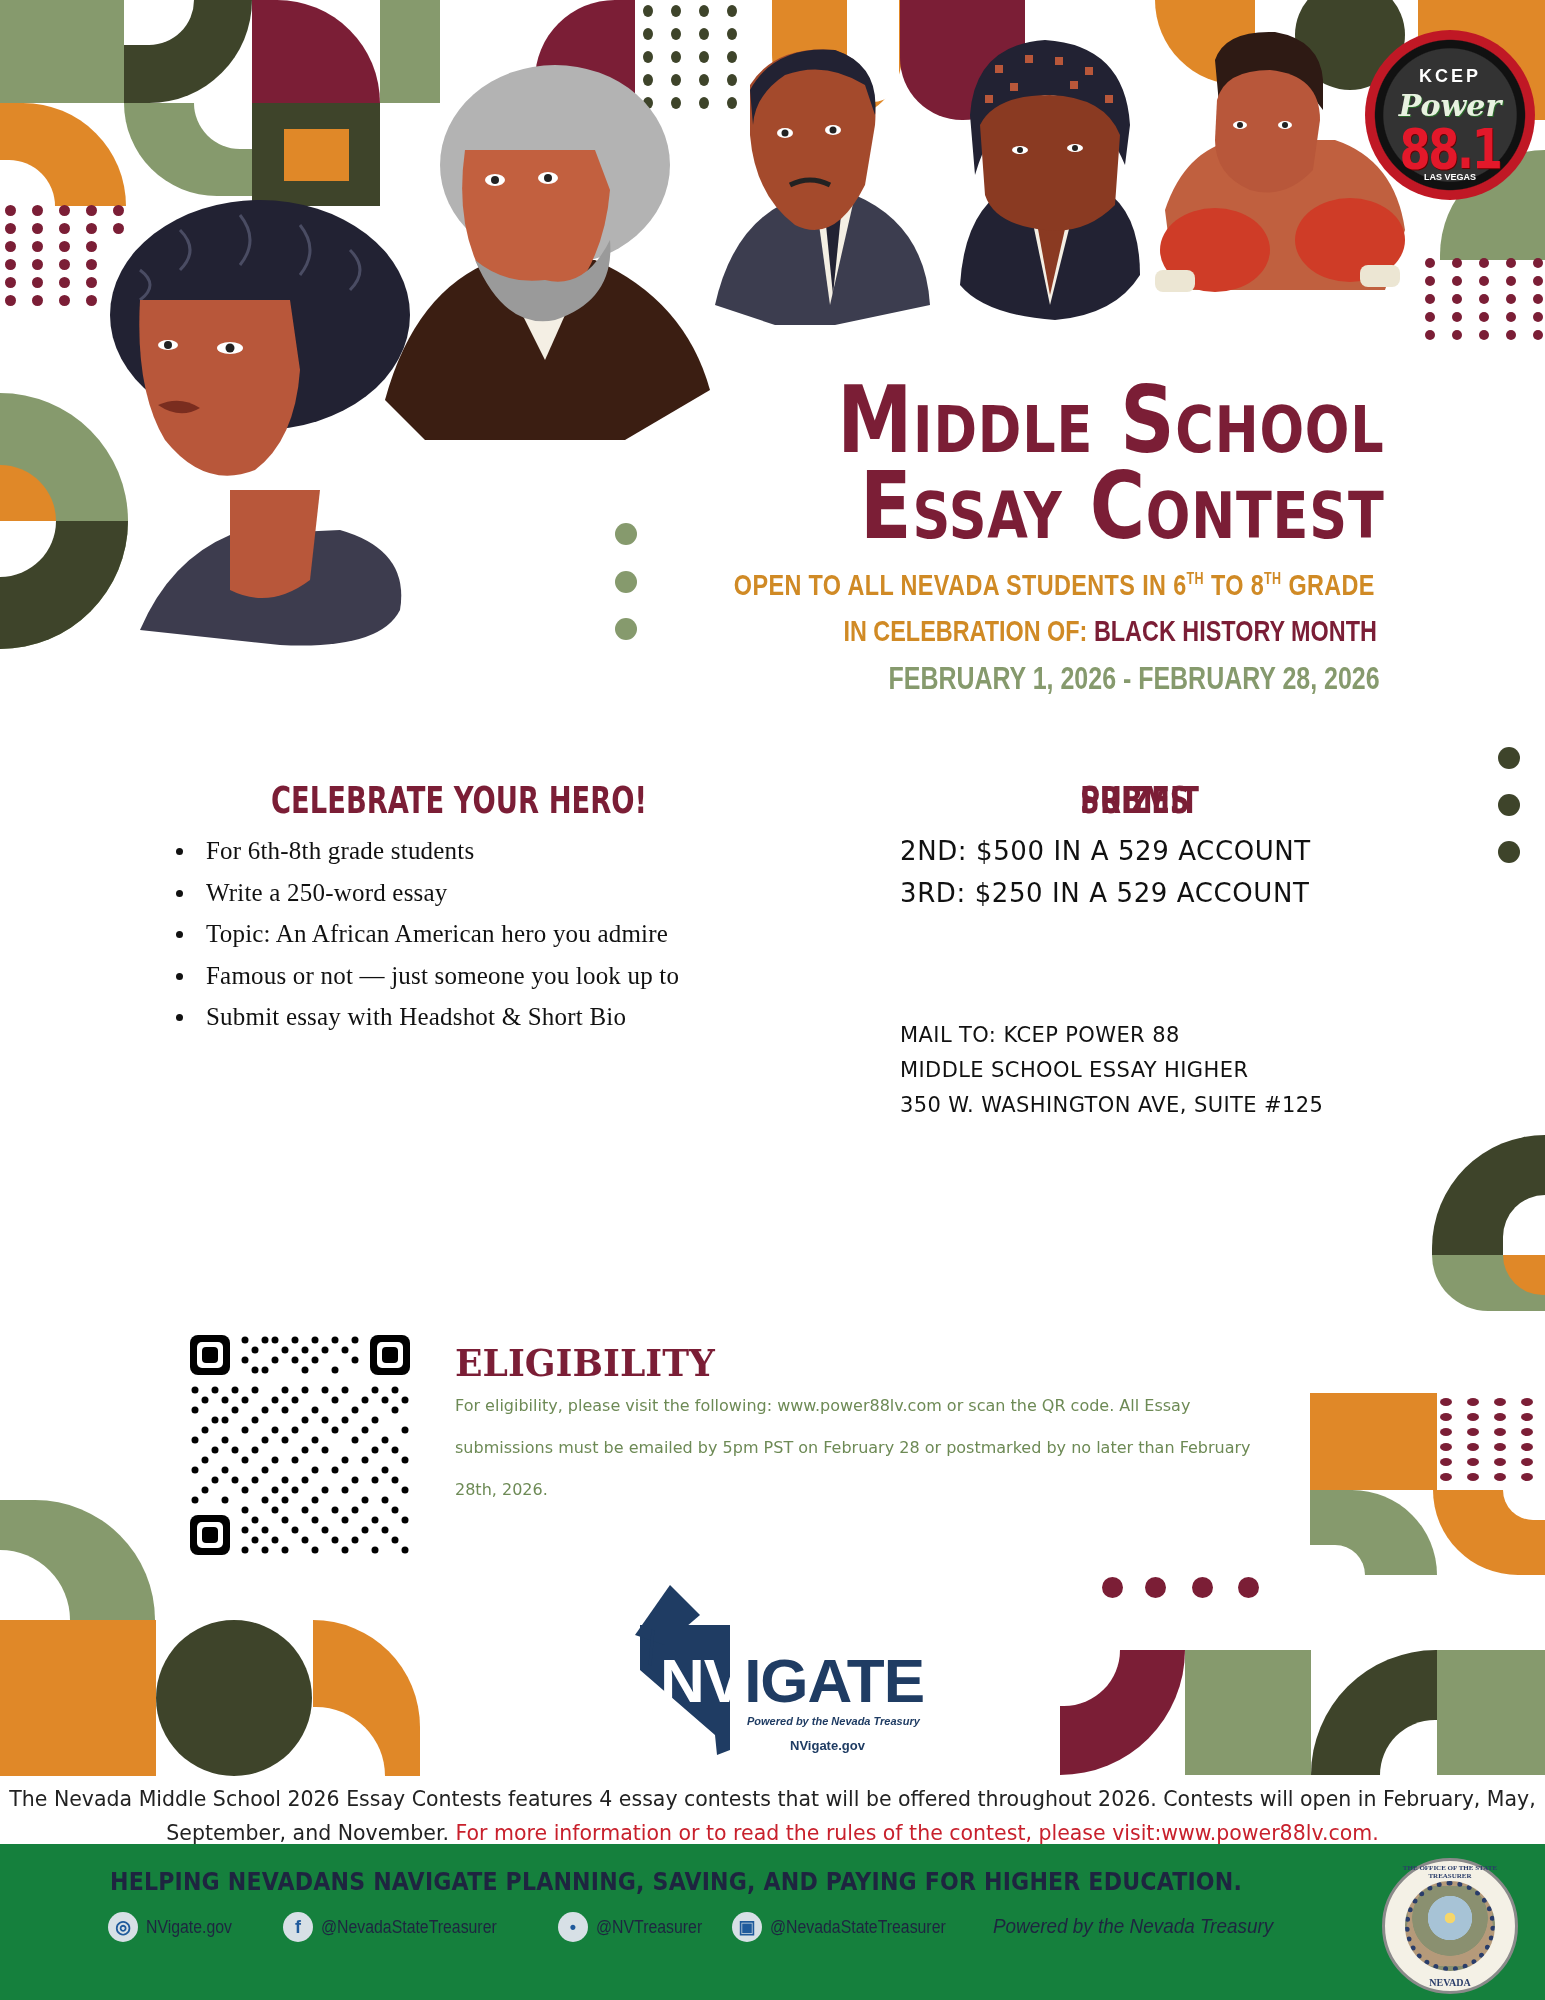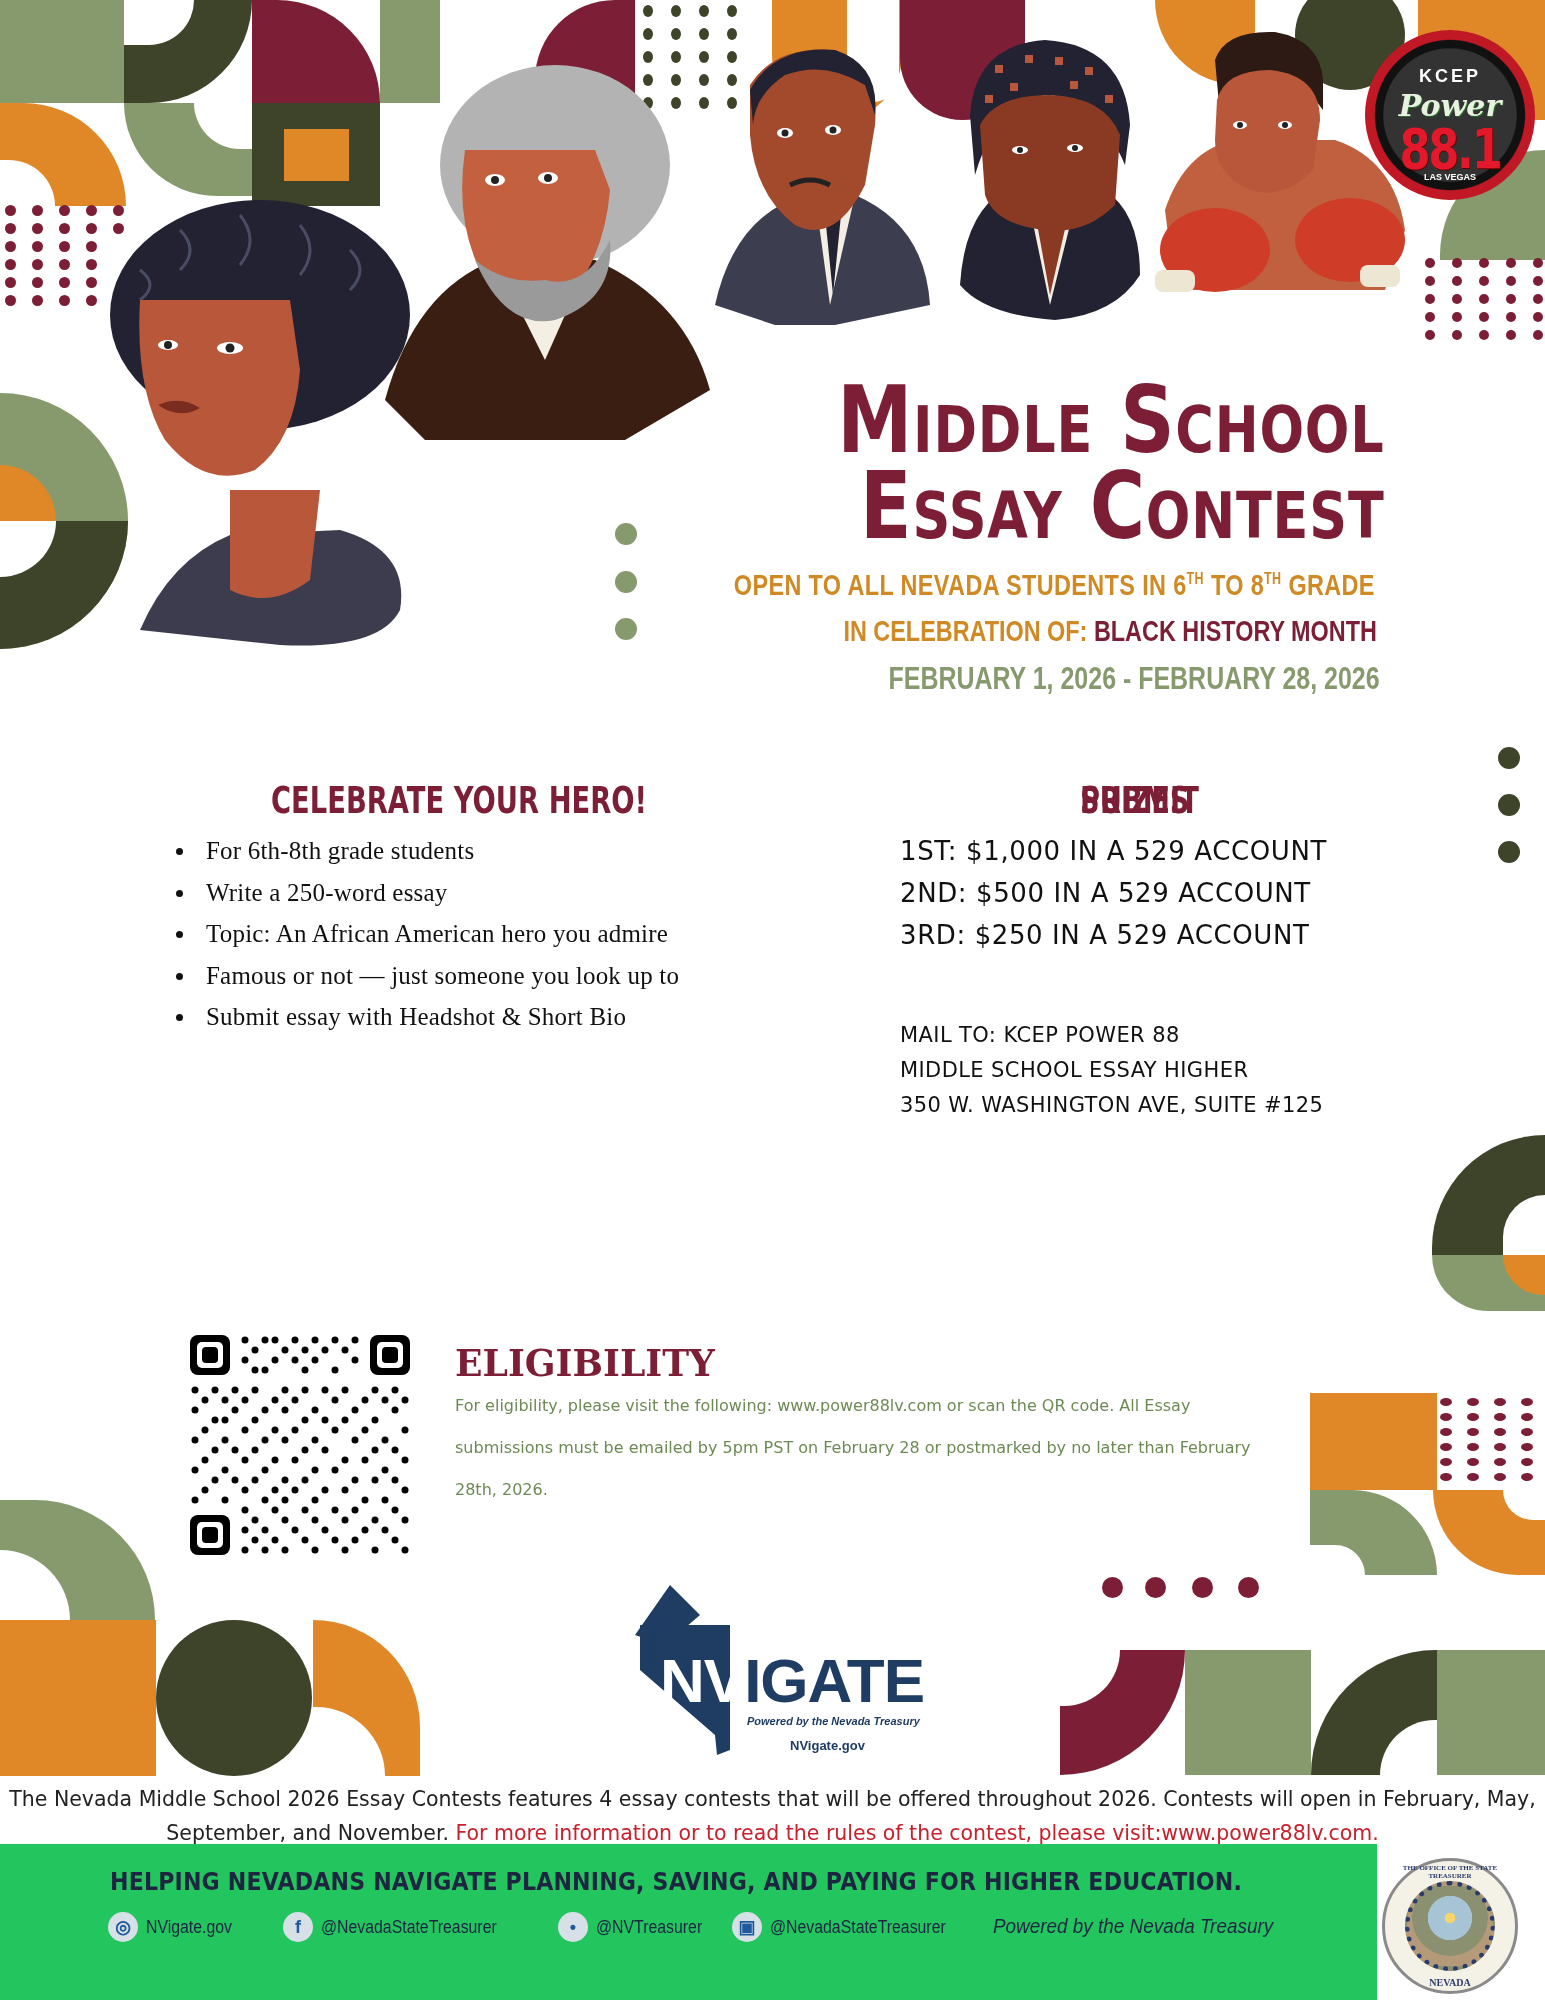--- a/index.html
+++ b/index.html
@@ -59,21 +59,21 @@
 
   .nvigate { position: absolute; left: 605px; top: 1585px; width: 320px; height: 170px; }
   .nv-word { position: absolute; left: 55px; top: 60px; font-family: "Liberation Sans", sans-serif; font-weight: bold; font-size: 62px; color: #1f3c63; letter-spacing: -1px; }
   .nv-word .white { color: #fff; }
   .nv-powered { position: absolute; left: 142px; top: 130px; font-style: italic; font-weight: bold; font-size: 11px; color: #1f3c63; white-space: nowrap; }
   .nv-url { position: absolute; left: 185px; top: 153px; font-weight: bold; font-size: 13px; color: #1f3c63; }
 
   .bottom-para { position: absolute; left: 0; top: 1782px; width: 1545px; text-align: center; font-family: "DejaVu Sans", sans-serif; font-size: 20.5px; line-height: 34px; color: #222; }
   .bottom-para .red { color: #c8202c; }
 
-  .footer { position: absolute; left: 0; top: 1844px; width: 1377px; height: 156px; background: #22c55e; }
+  .footer { position: absolute; left: 0; top: 1844px; width: 1545px; height: 156px; background: #15803d; }
   .footer-head { position: absolute; left: 110px; top: 24px; font-family: "DejaVu Sans", sans-serif; font-weight: bold; color: #1e2540; font-size: 24px;
     white-space: nowrap; transform: scaleX(0.92); transform-origin: left top; letter-spacing: 0.2px; }
   .social { position: absolute; top: 68px; display: flex; align-items: center; gap: 8px; }
   .social .ic { width: 30px; height: 30px; border-radius: 50%; background: #d7e0e6; display: flex; align-items: center; justify-content: center; color: #1f5a9c; font-weight: bold; font-size: 18px; font-family: "Liberation Sans", sans-serif; }
   .social .lbl { font-family: "Liberation Sans", sans-serif; font-size: 18px; color: #1e2540; white-space: nowrap; transform: scaleX(0.88); transform-origin: left center; }
   .powered { position: absolute; left: 993px; top: 70px; font-style: italic; font-family: "Liberation Sans", sans-serif; font-size: 21px; color: #1e2540; white-space: nowrap; transform: scaleX(0.9); transform-origin: left top; }
   .seal { position: absolute; left: 1382px; top: 14px; width: 136px; height: 136px; border-radius: 50%; background: #f4f1e6; border: 3px solid #8a8a8a; }
   .seal .ring { position: absolute; inset: 20px; border-radius: 50%; border: 5px dotted #2a3d6a; background: radial-gradient(circle at 50% 40%, #f6d66a 0 8%, #a7c3d6 9% 35%, #8a9070 36% 60%, #b59a7a 61%); }
   .seal-text { position: absolute; left: 0; width: 100%; text-align: center; font-family: "Liberation Serif", serif; font-size: 10px; color: #2a3d6a; font-weight: bold; }
 
@@ -303,21 +303,20 @@
     <li>Write a 250-word essay</li>
     <li>Topic: An African American hero you admire</li>
     <li>Famous or not — just someone you look up to</li>
     <li>Submit essay with Headshot &amp; Short Bio</li>
   </ul>
 </div>
 
 <div class="prize-block">
   <div class="heading">PRIZES</div>
   <div class="prize-list">
-    <div>1ST: $1,000 IN A 529 ACCOUNT</div>
     <div>2ND: $500 IN A 529 ACCOUNT</div>
     <div>3RD: $250 IN A 529 ACCOUNT</div>
   </div>
   <div class="heading submit-heading">SUBMIT</div>
   <div class="submit-list">
     <div>MAIL TO: KCEP POWER 88</div>
     <div>MIDDLE SCHOOL ESSAY HIGHER</div>
     <div>350 W. WASHINGTON AVE, SUITE #125</div>
   </div>
 </div>

